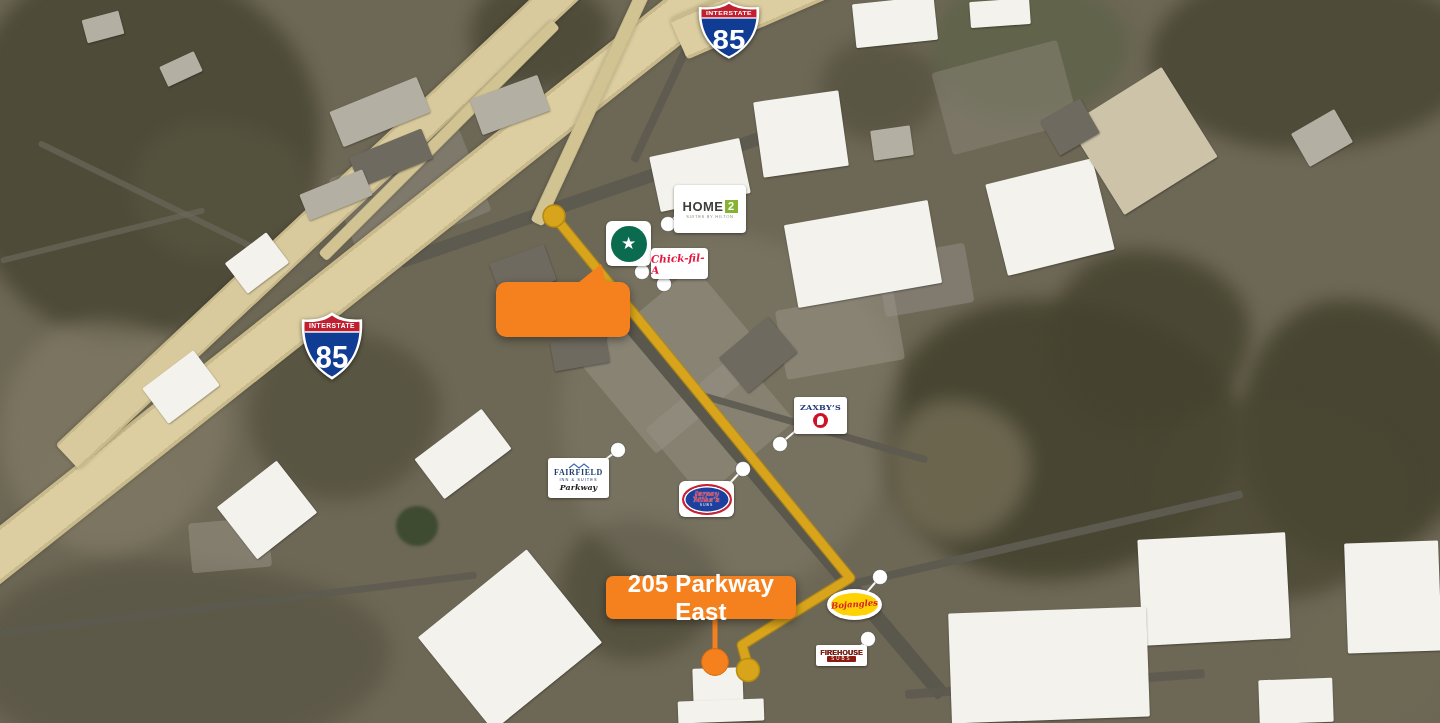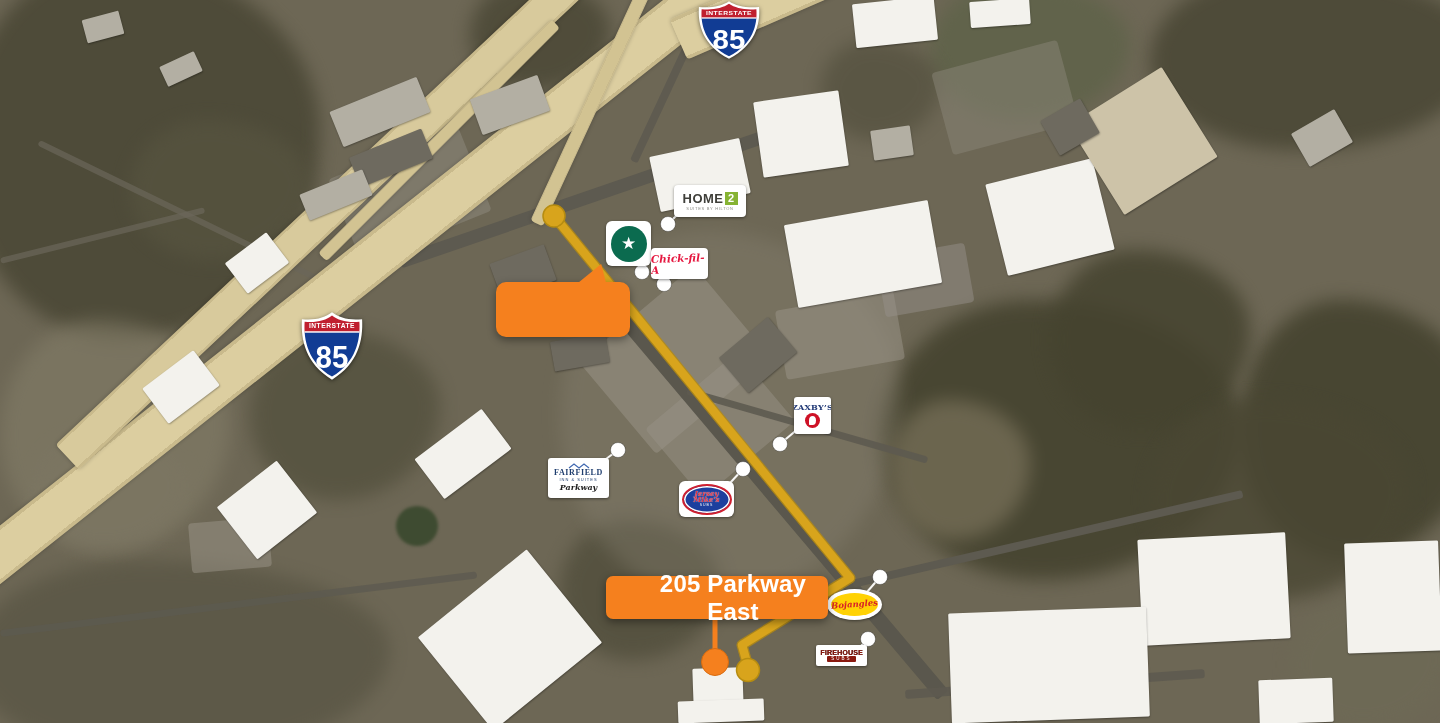--- a/index.html
+++ b/index.html
@@ -70,21 +70,21 @@
   .fh-word{font-size:7px;font-weight:900;color:#8B1A10;letter-spacing:.2px;line-height:1.1;
            text-shadow:.4px .4px 0 #3c0b05;}
   .fh-bar{background:#8B1A10;color:#fff;font-size:4.5px;letter-spacing:2px;line-height:1.4;
           padding:0 4px;border-radius:1px;}
   
   #callout-distance{left:496px;top:282px;width:134px;height:55px;border-radius:10px;
                     font-size:14.5px;line-height:1.4;}
   #callout-distance .ptr{position:absolute;left:78px;top:-18px;width:34px;height:20px;
                     background:#F5801E;clip-path:polygon(8% 100%,95% 100%,80% 0%);}
   #callout-property{left:606px;top:576px;width:190px;height:43px;border-radius:7px;
-                    font-size:24px;letter-spacing:.2px;padding-left:32px;}
+                    font-size:24px;letter-spacing:.2px;}
   .shield text{font-family:"Liberation Sans",sans-serif;}
 </style>
 </head>
 <body>
 
 <div id="stage">
   <div id="bg" class="abs" style="left:0;top:0;width:1440px;height:723px;">
       <div class="patch" style="left: -40px; top: -40px; width: 360px; height: 380px; background: rgb(75, 72, 54); opacity: 0.9;"></div>
       <div class="patch" style="left: 880px; top: 300px; width: 360px; height: 280px; background: rgb(69, 67, 47); opacity: 0.9;"></div>
       <div class="patch" style="left: 1150px; top: -30px; width: 330px; height: 180px; background: rgb(75, 72, 54); opacity: 0.9;"></div>
@@ -210,39 +210,39 @@
       <g clip-path="url(#cp2)">
         <rect x="0" y="0" width="100" height="31" fill="#C01F2F"></rect>
         <rect x="0" y="31" width="100" height="71" fill="#113C94"></rect>
         <rect x="0" y="29.5" width="100" height="2" fill="#ffffff"></rect>
       </g>
       <text x="50" y="25" text-anchor="middle" fill="#fff" font-size="10.5" font-weight="bold" letter-spacing=".8">INTERSTATE</text>
       <text x="50" y="83" text-anchor="middle" fill="#fff" font-size="46" font-weight="bold">85</text>
     </svg>
   </div>
 
-  <div class="logo-card" style="left:674px;top:185px;width:72px;height:32px;">
+  <div class="logo-card" style="left:674px;top:185px;width:72px;height:48px;">
     <div class="h2-row">
       <span class="h2-word">HOME</span>
       <span class="h2-digit">2</span>
     </div>
     <div class="h2-tag">SUITES BY HILTON</div>
   </div>
 
   <div class="logo-card" style="left:606px;top:221px;width:45px;height:45px;border-radius:6px;">
     <div class="sb-circle">
       <span class="sb-star">★</span>
     </div>
   </div>
 
   <div class="logo-card" style="left:651px;top:248px;width:57px;height:31px;">
     <span class="cfa-script">Chick-fil-A</span>
   </div>
 
-  <div class="logo-card" style="left:794px;top:397px;width:37px;height:37px;border-radius:3px;">
+  <div class="logo-card" style="left:794px;top:397px;width:53px;height:37px;border-radius:3px;">
     <span class="zx-word">ZAXBY’S</span>
     <div class="zx-circle"></div>
   </div>
 
   <div class="logo-card" style="left:548px;top:458px;width:61px;height:40px;border-radius:3px;">
     <svg class="ff-roof" width="22" height="6" viewBox="0 0 22 6">
       <path d="M1 5 L6 1 L11 5 L16 1 L21 5" fill="none" stroke="#4068b0" stroke-width="1.2"></path>
     </svg>
     <span class="ff-word">FAIRFIELD</span>
     <span class="ff-sub">INN &amp; SUITES</span>

